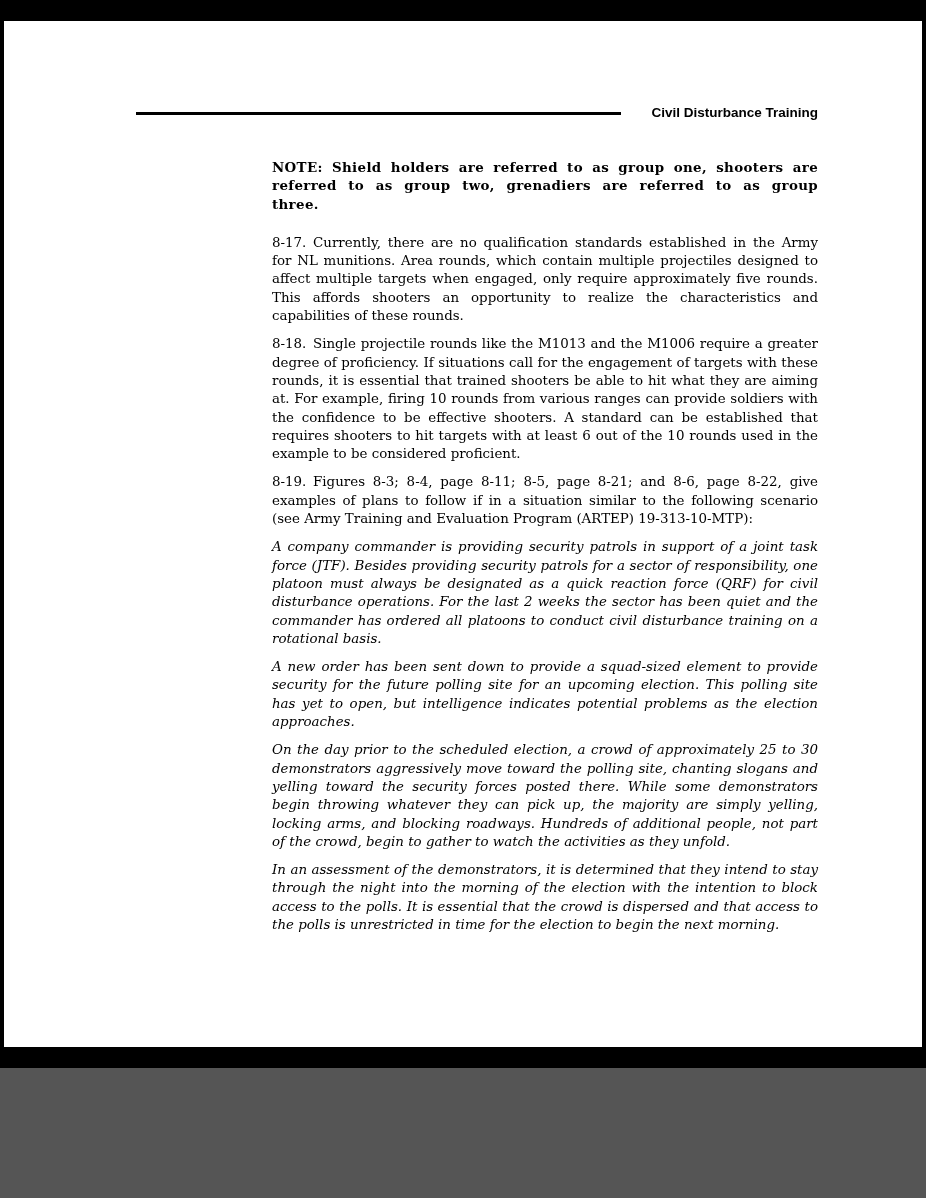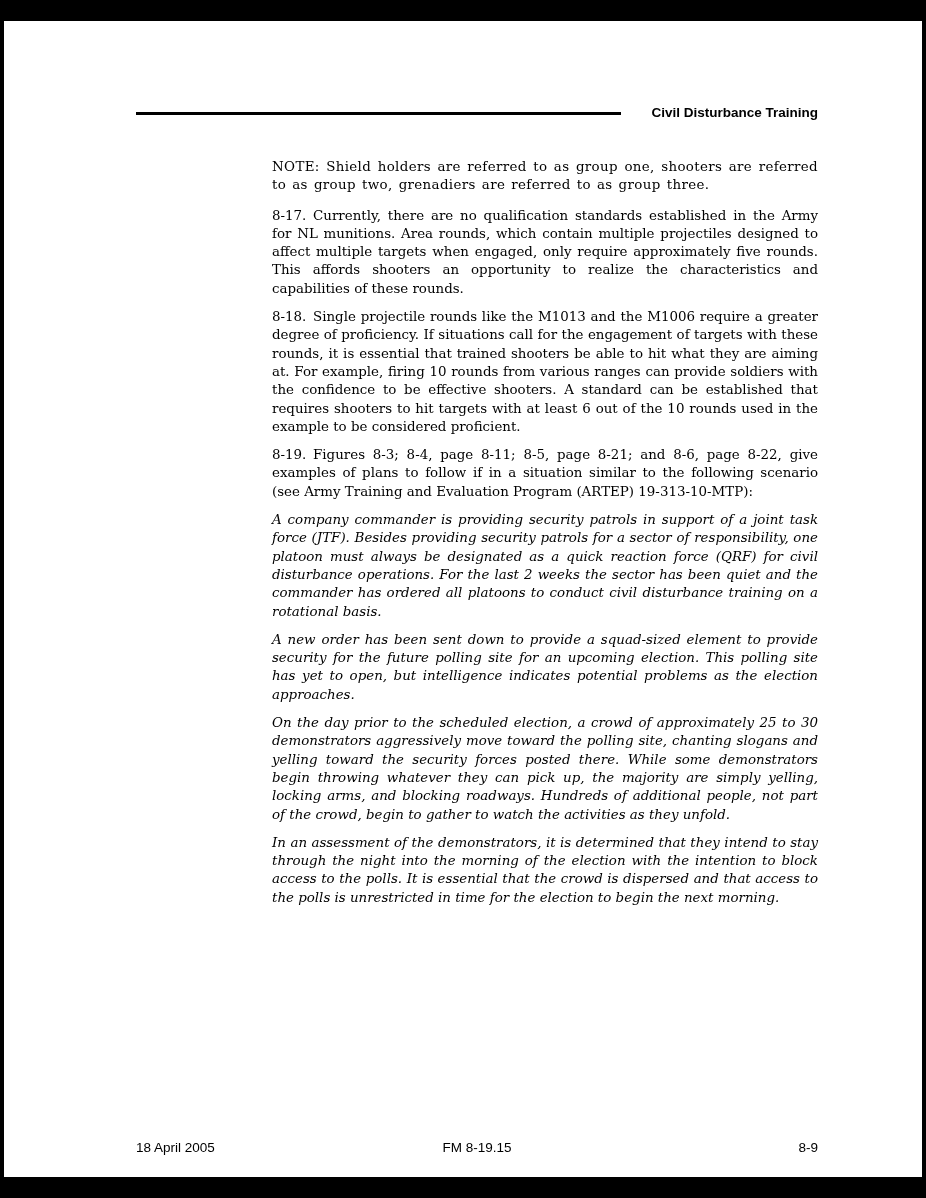--- a/index.html
+++ b/index.html
@@ -3,21 +3,21 @@
 <meta charset="utf-8">
 <style>
   html, body {
     margin: 0;
     padding: 0;
     background: #555;
   }
   .page {
     position: relative;
     width: 926px;
-    height: 1198px;
+    height: 1068px;
     margin: 0 auto;
     background: #000;
     overflow: hidden;
   }
   .sheet {
     position: absolute;
     left: 4px;
     right: 4px;
     top: 21px;
     bottom: 21px;
@@ -50,24 +50,24 @@
     font-family: "DejaVu Serif", "Liberation Serif", serif;
     font-size: 13.4px;
     line-height: 18.3px;
     color: #000;
     text-align: justify;
   }
   .para {
     margin: 0 0 10px 0;
   }
   .para.note {
-    font-weight: normal;
+    font-weight: bold;
     letter-spacing: 0.35px;
     word-spacing: 1.5px;
-    margin-bottom: 12px;
+    margin-bottom: 21px;
   }
   .para.scenario {
     font-style: italic;
   }
   .para .it {
   }
   .footer {
     position: absolute;
     left: 132px;
     right: 104px;

